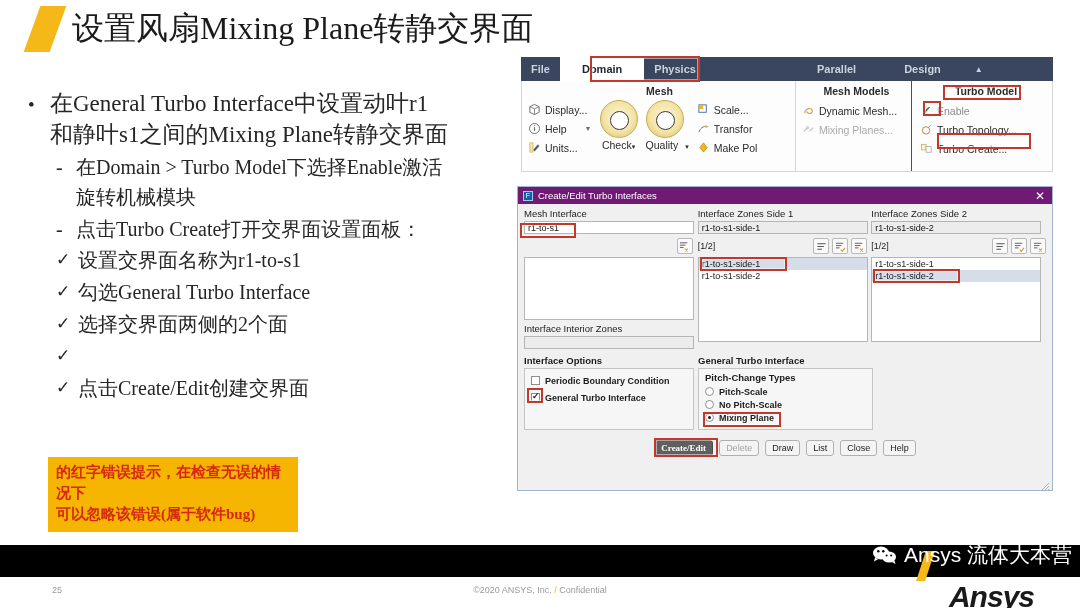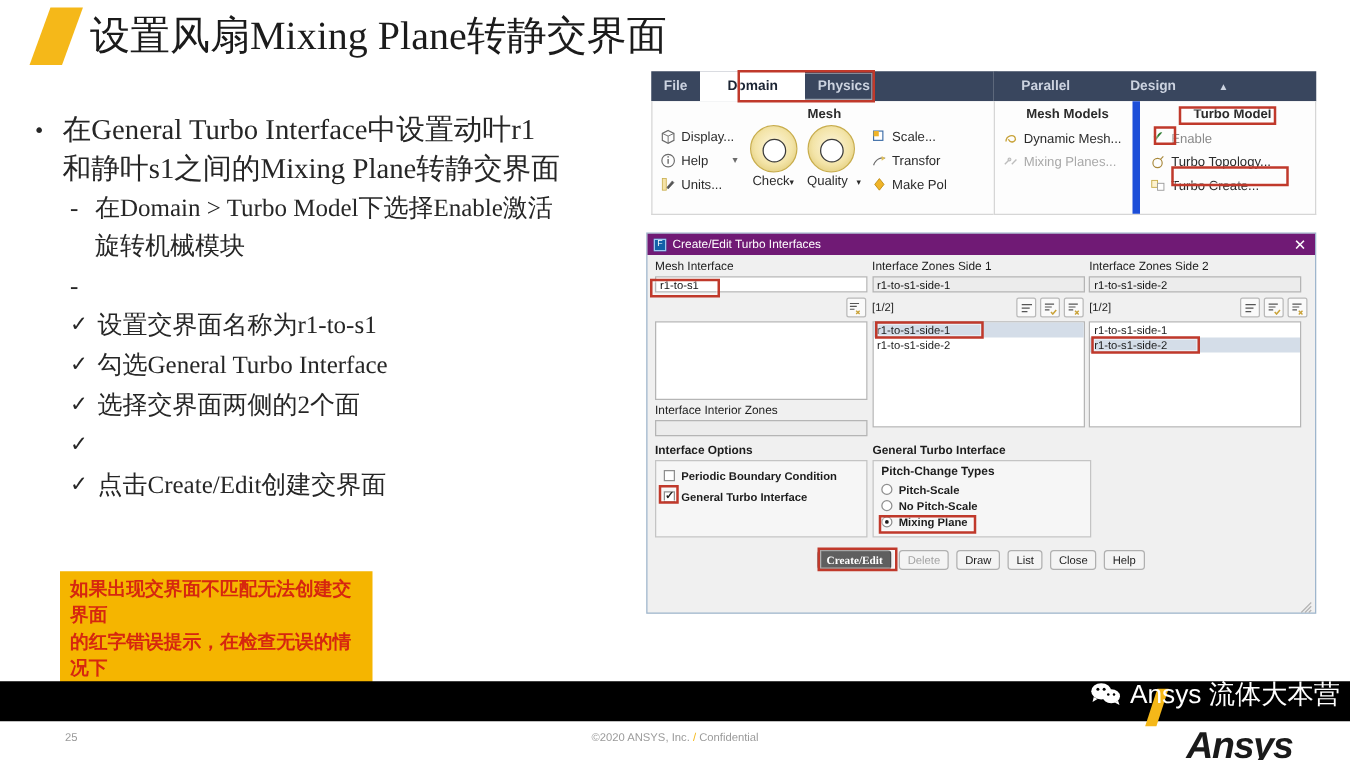--- a/index.html
+++ b/index.html
@@ -174,20 +174,21 @@
   <div class="b2" style="margin-top:2px;">
     <span class="mark">-</span>
     <span>
       <span>在Domain &gt; Turbo Model下选择Enable激活</span><br>
       <span>旋转机械模块</span>
     </span>
   </div>
 
   <div class="b2" style="margin-top:2px;">
     <span class="mark">-</span>
+    <span>点击Turbo Create打开交界面设置面板：</span>
   </div>
 
   <div class="b3">
     <span class="mark">✓</span>
     <span>设置交界面名称为r1-to-s1</span>
   </div>
   <div class="b3">
     <span class="mark">✓</span>
     <span>勾选General Turbo Interface</span>
   </div>
@@ -198,21 +199,20 @@
   <div class="b3">
     <span class="mark">✓</span>
   </div>
   <div class="b3">
     <span class="mark">✓</span>
     <span>点击Create/Edit创建交界面</span>
   </div>
 </div>
 
 <div id="callout">
-  <div>如果出现交界面不匹配无法创建交界面</div>
   <div>的红字错误提示，在检查无误的情况下</div>
   <div>可以忽略该错误(属于软件bug)</div>
 </div>
 
 <div class="ribbon" id="ribbon-left">
   <div class="rib-tabs">
     <div class="rib-tab">File</div>
     <div class="rib-tab active">Domain</div>
     <div class="rib-tab">Physics</div>
   </div>
@@ -303,21 +303,21 @@
 </div>
 
 <div class="ribbon" id="ribbon-right">
   <div class="rib-tabs" style="padding-left:12px;">
     <div class="rib-tab">Parallel</div>
     <div class="rib-tab" style="margin-left:28px;">Design</div>
     <div style="margin-left:24px;font-size:8px;color:#ccd3e0;">▲</div>
   </div>
   <div class="rib-body" style="display:flex;">
 
-    <div style="width:116px; border-right:6px solid #1d4ed8; padding-left:6px;">
+    <div style="width:116px; border-right:1px solid #1d4ed8; padding-left:6px;">
       <div class="grp-title">Mesh Models</div>
       <div style="margin-top:4px;">
         <div class="rib-item">
           <span class="ico">
             <svg viewBox="0 0 14 14" width="13" height="13">
                 <path d="M3 10c0-5 7-7 8-3 1 3-4 5-6 1" fill="none" stroke="#c8a33a" stroke-width="1.2"></path>
               </svg>
           </span>
           <span>Dynamic Mesh...</span>
         </div>

